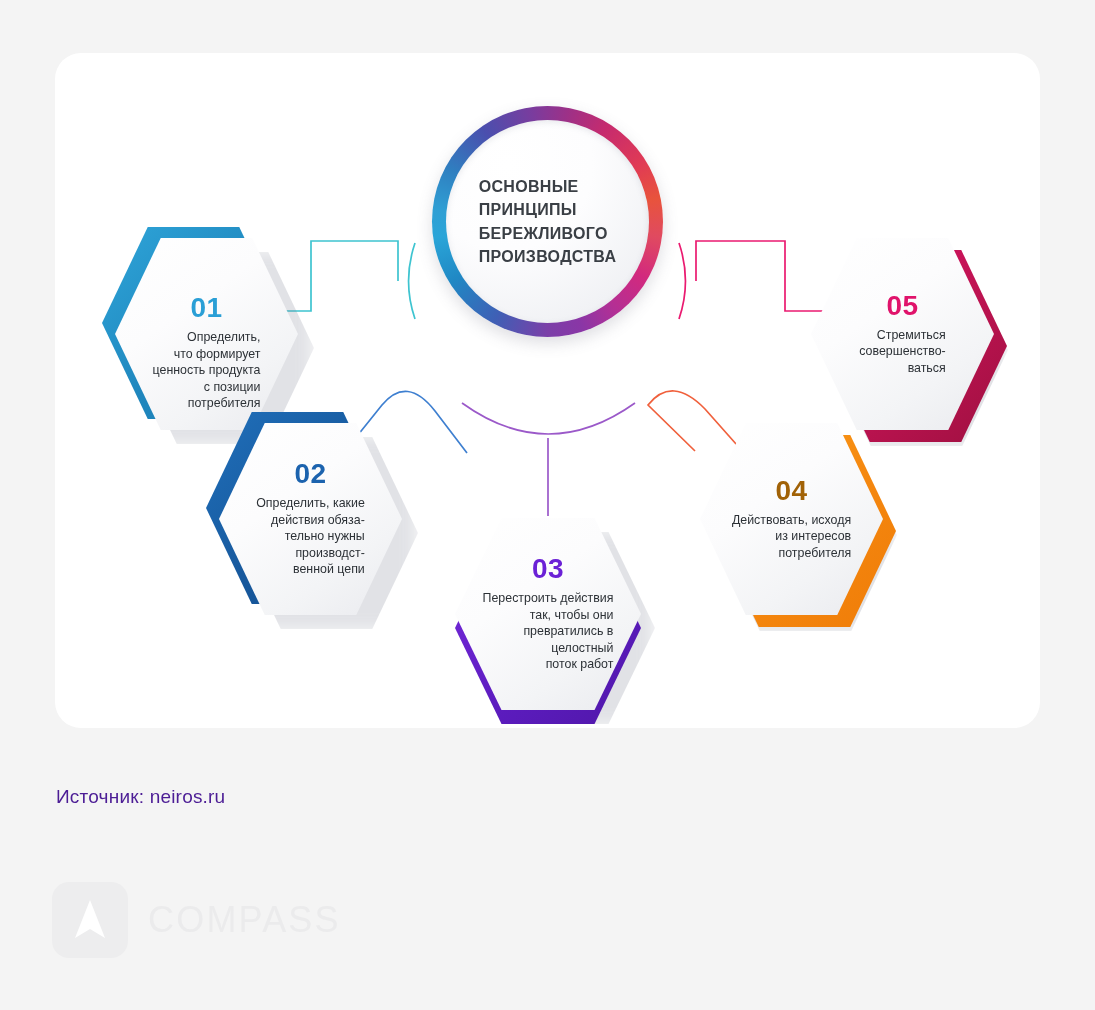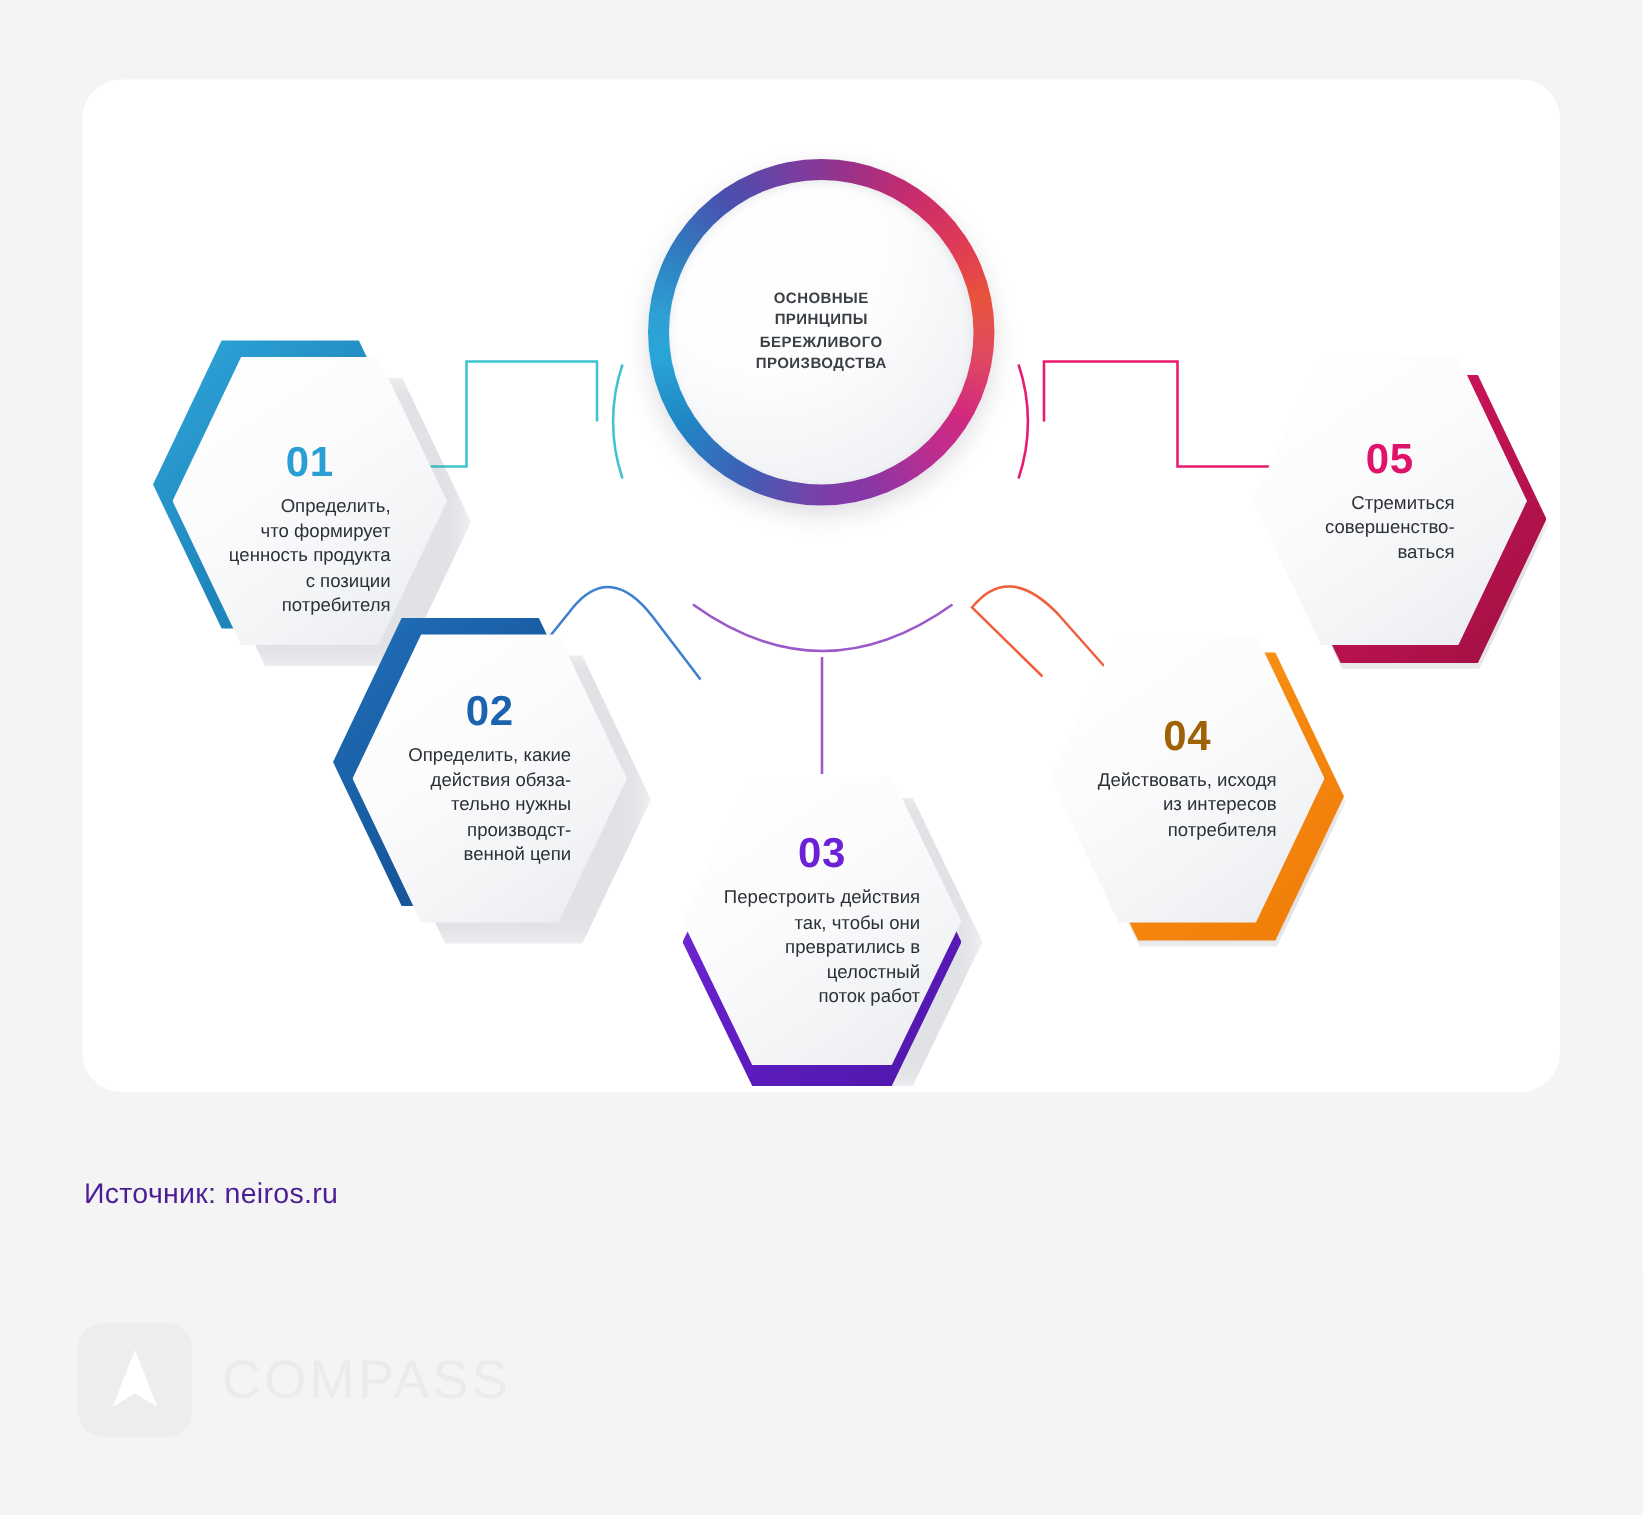--- a/index.html
+++ b/index.html
@@ -78,22 +78,21 @@
     width: 203px; height: 203px;
     border-radius: 50%;
     background:
       radial-gradient(circle at 30% 22%, #ffffff 0%, #fdfdfe 40%, #f1f2f5 78%, #e8eaee 100%);
     box-shadow: inset 0 2px 6px rgba(120,125,140,.16);
     display: flex;
     align-items: center;
     justify-content: center;
   }
   #center-title {
-    text-align: center;
-    font-size: 10px;
+    font-size: 16px;
     font-weight: 700;
     letter-spacing: .3px;
     line-height: 1.45;
     color: #3a3f45;
     text-transform: uppercase;
     white-space: pre-line;
   }
 
   
   .hex-node { position: absolute; }
@@ -221,21 +220,21 @@
       <div class="hex-content">
         <div class="hex-num" style="color:#2a9fd6;margin-top:38px;">01</div>
         <div class="hex-text">Определить,
 что формирует
 ценность продукта
 с позиции
 потребителя</div>
       </div>
     </div>
 
-    <div class="hex-node" style="left:180px; top:367px; width:183px; height:198px;">
+    <div class="hex-node" style="left:164px; top:367px; width:183px; height:198px;">
       <div class="hex-shadow" style="transform: translate(16px, 14px);"></div>
       <div class="hex-outline" style="transform: translate(-13px,-11px);
                   background: linear-gradient(135deg,#2070bb 0%,#17589c 55%,#134e8e 100%);"></div>
       <div class="hex-face"></div>
       <div class="hex-content">
         <div class="hex-num" style="color:#1c63ae;">02</div>
         <div class="hex-text">Определить, какие
 действия обяза-
 тельно нужны
 производст-
@@ -264,21 +263,21 @@
                   background: linear-gradient(315deg,#ef7c08 0%,#f5880f 50%,#fba11d 100%);"></div>
       <div class="hex-face"></div>
       <div class="hex-content">
         <div class="hex-num" style="color:#a16207;">04</div>
         <div class="hex-text">Действовать, исходя
 из интересов
 потребителя</div>
       </div>
     </div>
 
-    <div class="hex-node" style="left:780px; top:182px; width:183px; height:198px;">
+    <div class="hex-node" style="left:756px; top:182px; width:183px; height:198px;">
       <div class="hex-shadow" style="transform: translate(14px, 16px);"></div>
       <div class="hex-outline" style="transform: translate(13px,12px);
                   background: linear-gradient(315deg,#9e1040 0%,#bf1352 50%,#e0136b 100%);"></div>
       <div class="hex-face"></div>
       <div class="hex-content">
         <div class="hex-num" style="color:#e0136b;">05</div>
         <div class="hex-text">Стремиться
 совершенство-
 ваться</div>
       </div>

